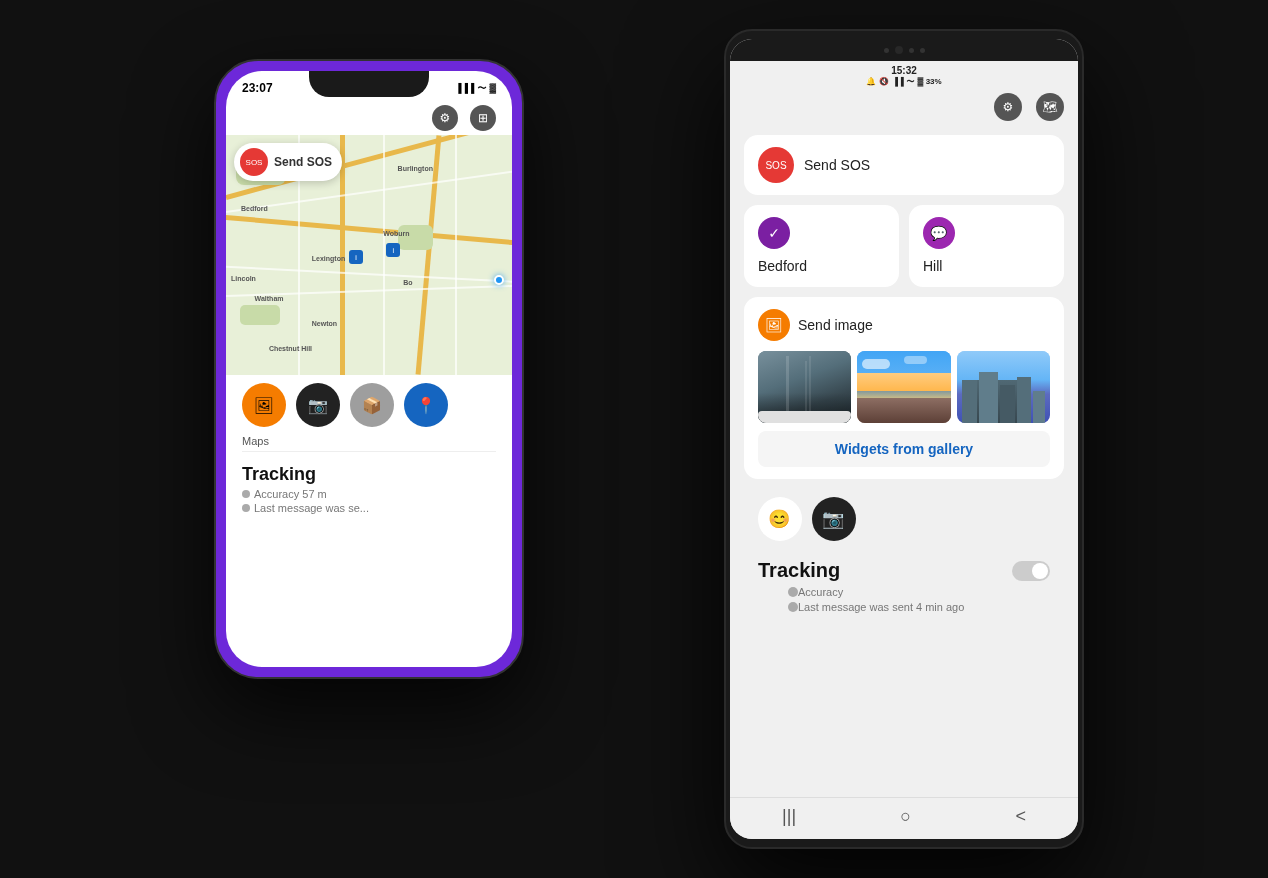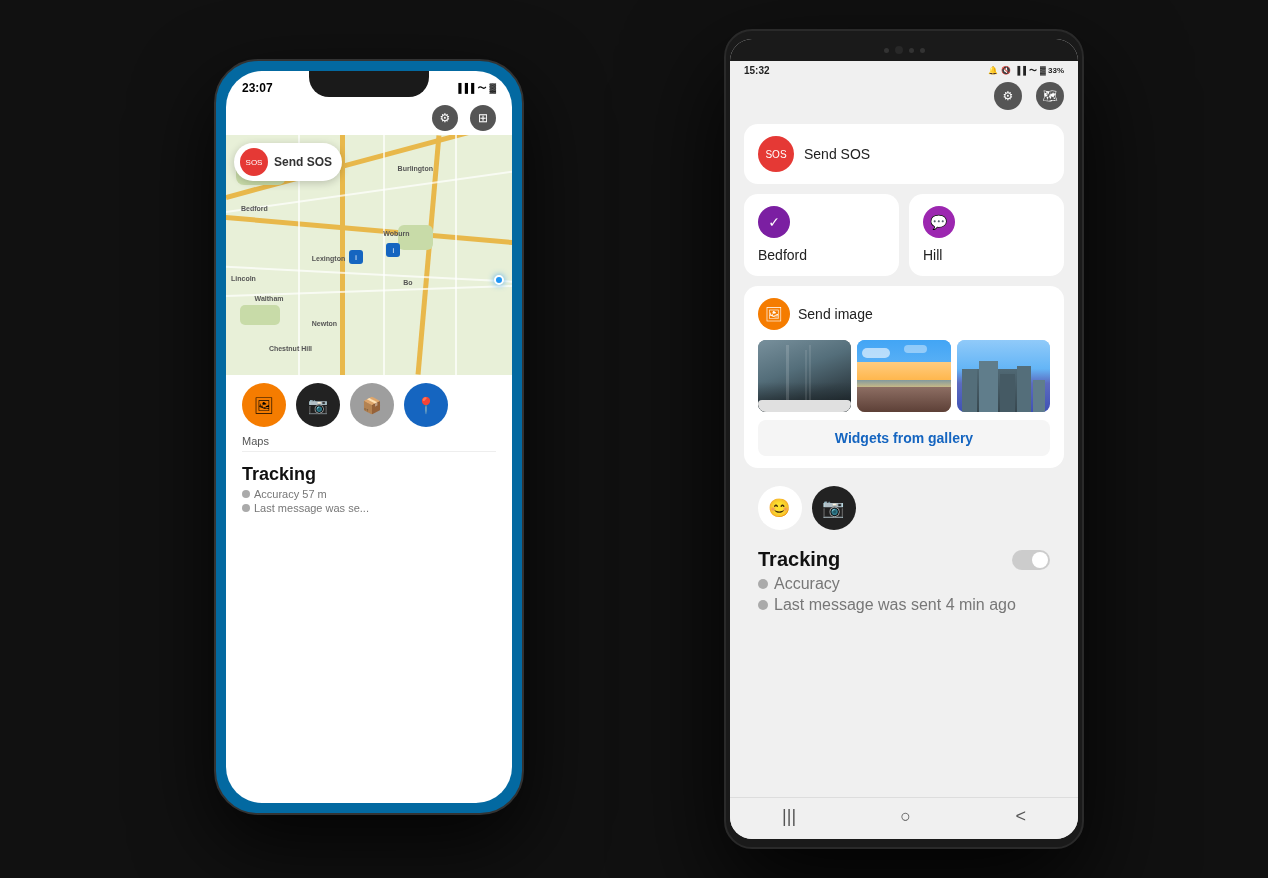--- a/index.html
+++ b/index.html
@@ -20,22 +20,22 @@
       width: 900px;
       height: 820px;
     }
 
     
     .iphone {
       position: absolute;
       left: 30px;
       top: 30px;
       width: 310px;
-      height: 756px;
-      background: #0369a1;
+      height: 620px;
+      background: #6d28d9;
       border-radius: 44px;
       box-shadow: 0 30px 80px rgba(0,0,0,0.8);
       z-index: 1;
       border: 2px solid #333;
     }
     .iphone-inner {
       position: absolute;
       top: 10px; left: 10px; right: 10px; bottom: 10px;
       background: #fff;
       border-radius: 36px;
@@ -192,20 +192,21 @@
 
     .android-status-bar {
       background: #f0f0f0;
       padding: 4px 14px 2px;
       display: flex;
       justify-content: space-between;
       align-items: center;
       font-size: 10px;
       font-weight: 600;
       color: #222;
+      flex-direction: column;
     }
     .android-status-icons {
       display: flex; gap: 3px; align-items: center; font-size: 8px;
     }
 
     .android-toolbar {
       background: #f0f0f0;
       padding: 4px 14px;
       display: flex;
       justify-content: flex-end;
@@ -379,23 +380,24 @@
       position: absolute;
       top: 2px; right: 2px;
       width: 16px; height: 16px;
       border-radius: 50%;
       background: #fff;
     }
     .tracking-info {
       margin-top: 4px;
     }
     .tracking-info div {
-      display: flex; align-items: center; gap: 6px;
-      font-size: 16px; color: #777;
+      display: flex; align-items: center; gap: 0;
+      font-size: 11px; color: #777;
       margin-top: 3px;
+      margin-left: 30px;
     }
 
     .android-nav-bar {
       background: #f0f0f0;
       display: flex;
       justify-content: space-around;
       align-items: center;
       padding: 8px 0 12px;
       border-top: 1px solid #ddd;
     }

